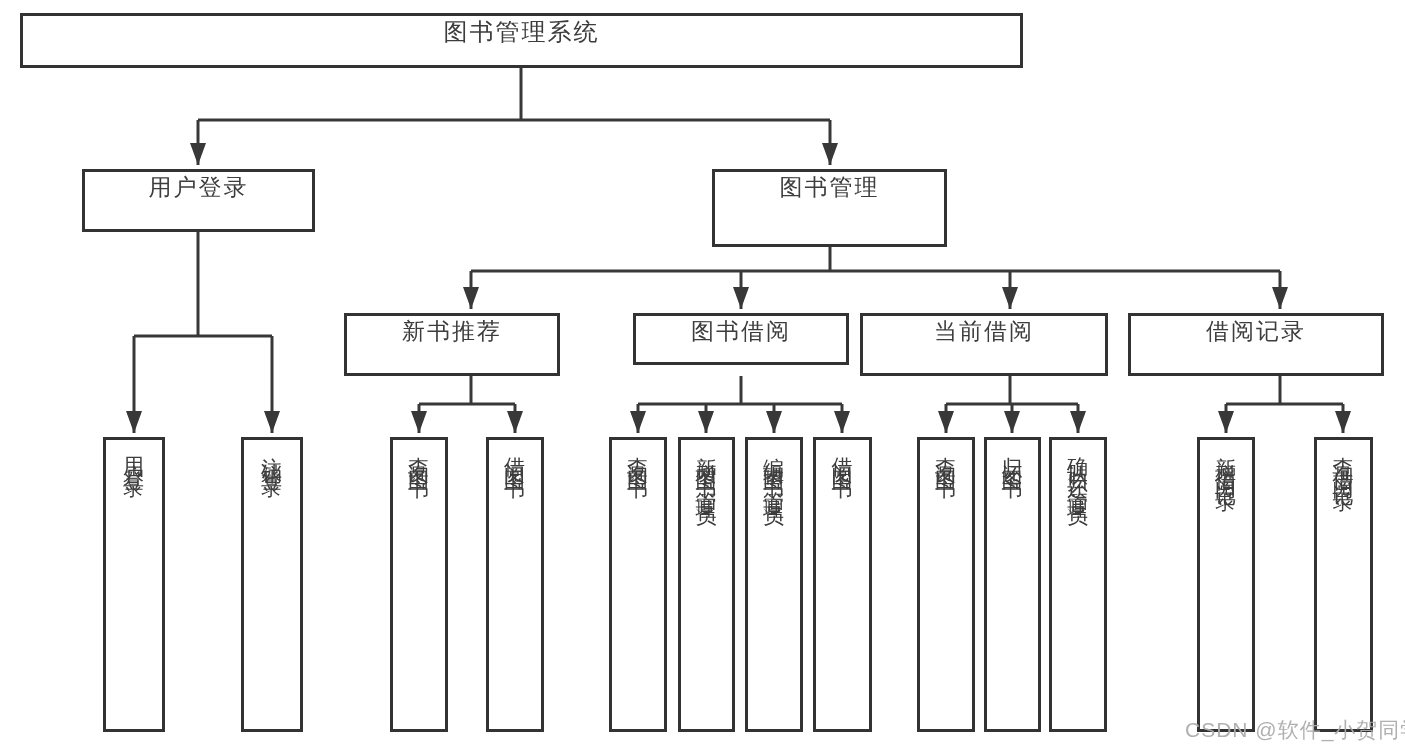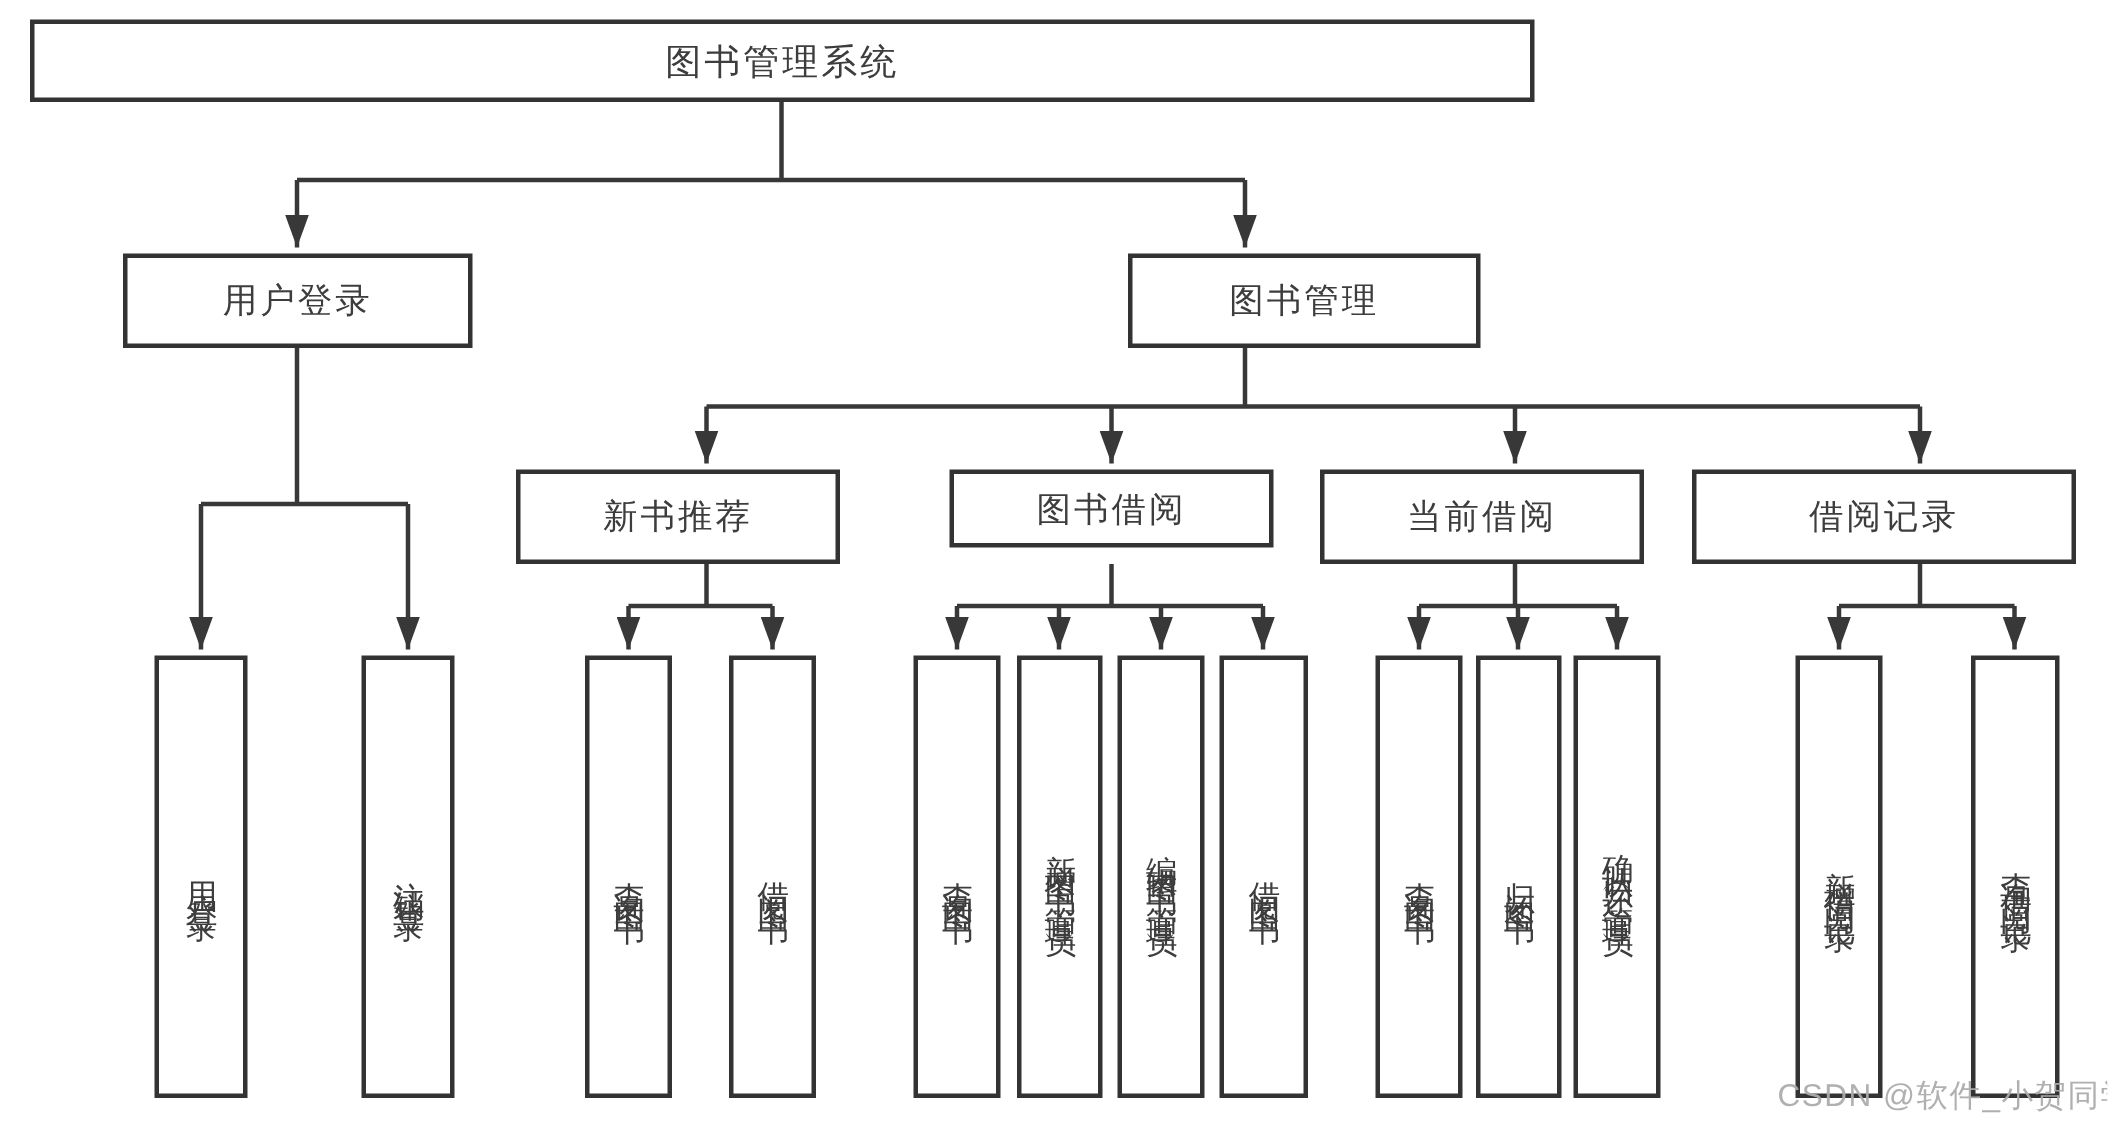--- a/index.html
+++ b/index.html
@@ -21,21 +21,21 @@
     top: 0;
     width: 1405px;
     height: 747px;
   }
   .node {
     position: absolute;
     box-sizing: border-box;
     background: #ffffff;
     border: 3px solid #333333;
     display: flex;
-    align-items: center;
+    align-items: flex-start;
     justify-content: center;
     color: #3d3d3d;
   }
   .node.h .lbl {
     font-size: 23px;
     letter-spacing: 2px;
     white-space: nowrap;
   }
   .node.root .lbl {
     font-size: 24px;
@@ -114,31 +114,31 @@
     </g>
   </svg>
 
   <div class="node h root" style="left:20px;top:13px;width:1003px;height:55px">
     <span class="lbl">图书管理系统</span>
   </div>
 
   <div class="node h" style="left:82px;top:169px;width:233px;height:63px">
     <span class="lbl">用户登录</span>
   </div>
-  <div class="node h" style="left:752px;top:169px;width:235px;height:63px">
+  <div class="node h" style="left:712px;top:169px;width:235px;height:78px">
     <span class="lbl">图书管理</span>
   </div>
 
   <div class="node h" style="left:344px;top:313px;width:216px;height:63px">
     <span class="lbl">新书推荐</span>
   </div>
   <div class="node h" style="left:633px;top:313px;width:216px;height:52px">
     <span class="lbl">图书借阅</span>
   </div>
-  <div class="node h" style="left:880px;top:313px;width:216px;height:63px">
+  <div class="node h" style="left:860px;top:313px;width:248px;height:63px">
     <span class="lbl">当前借阅</span>
   </div>
   <div class="node h" style="left:1128px;top:313px;width:256px;height:63px">
     <span class="lbl">借阅记录</span>
   </div>
 
   <div class="node v" style="left:103px;top:437px;width:62px;height:295px">
     <span class="vlbl">用户登录</span>
   </div>
   <div class="node v" style="left:241px;top:437px;width:62px;height:295px">

